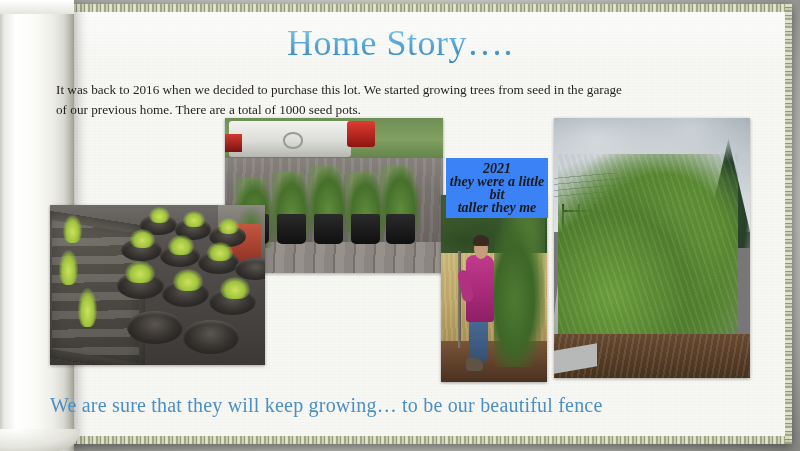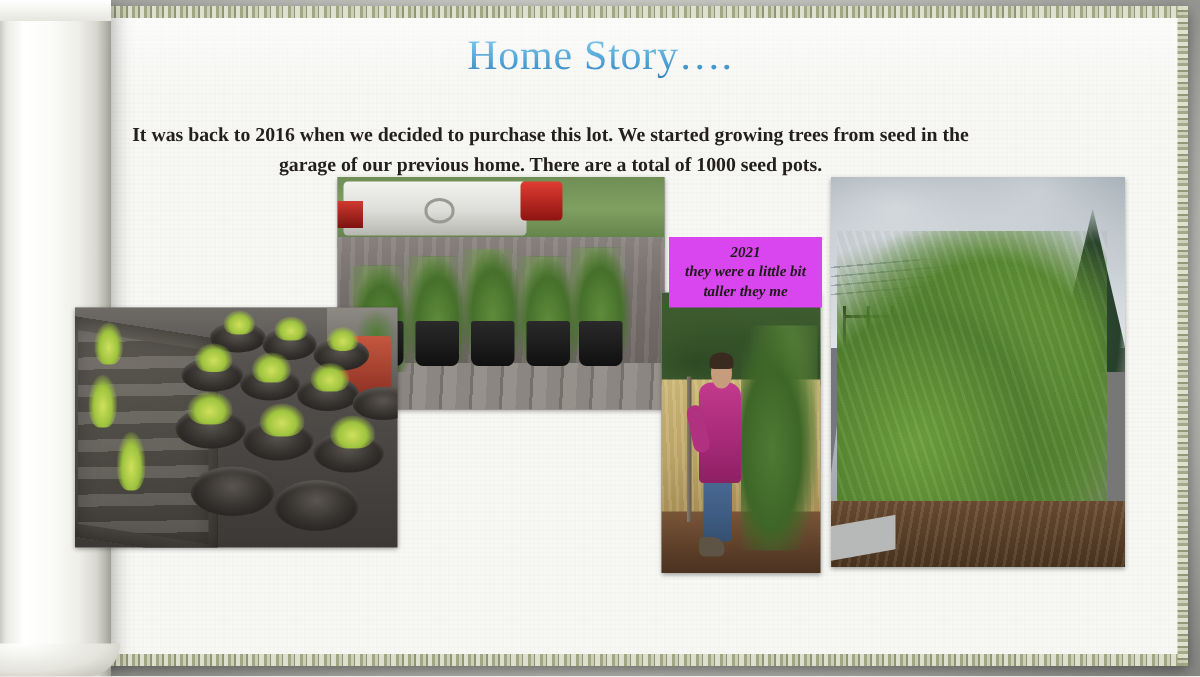--- a/index.html
+++ b/index.html
@@ -48,39 +48,39 @@
             #efefe9 52px, #d9d9d1 64px, #b9b9b0 70px, #9e9e95 74px);
         box-shadow:6px 0 12px -4px rgba(0,0,0,.30);}
   .curl-top{position:absolute;left:0;top:0;width:74px;height:14px;
         background:linear-gradient(180deg,#ffffff,#e6e6df);}
   .curl-bot{position:absolute;left:0;bottom:0;width:80px;height:22px;
         background:radial-gradient(ellipse at 20% 0%, #ffffff 0%, #e4e4dc 60%, #b6b6ac 100%);
         border-bottom-right-radius:40px;}
 
   
   .title{position:absolute;left:0;top:22px;width:800px;text-align:center;
-        font-family:"Liberation Serif", serif;font-size:28px;font-weight:400;
+        font-family:"Liberation Serif", serif;font-size:36px;font-weight:400;
         letter-spacing:.5px;
         background:linear-gradient(180deg,#8ecdf0 0%,#63b3e0 38%,#2d7fbd 100%);
         -webkit-background-clip:text;background-clip:text;color:transparent;
         -webkit-text-fill-color:transparent;}
 
   
-  .lede{position:absolute;left:77px;top:80px;width:580px;text-align:center;
-        font-family:"Liberation Serif", serif;font-weight:bold;font-size:13.2px;
+  .lede{position:absolute;left:56px;top:80px;width:580px;
+        font-family:"Liberation Serif", serif;font-weight:normal;font-size:13.2px;
         line-height:20px;color:#231f1c;}
 
   
   .cap{position:absolute;font-family:"Liberation Serif", serif;
        font-weight:bold;font-style:italic;color:#1d1a17;z-index:6;}
   .cap-2017{left:40px;top:168px;width:200px;text-align:center;font-size:12.4px;line-height:18px;}
   .cap-2019{left:270px;top:270px;width:170px;font-size:12.4px;
             background:#f7f7f4;padding:3px 4px;}
-  .cap-2021{left:446px;top:158px;width:96px;text-align:center;font-size:10px;
-            line-height:13px;background:#d946ef;padding:4px 3px;}
+  .cap-2021{left:446px;top:158px;width:96px;text-align:center;font-size:14px;
+            line-height:13px;background:#3b82f6;padding:4px 3px;}
 
   
   .closing{position:absolute;left:50px;top:394px;width:700px;
         font-family:"Liberation Serif", serif;font-size:20px;color:#4b8fc4;
         letter-spacing:.2px;}
 
   
   .photo{position:absolute;overflow:hidden;background:#777;
          box-shadow:0 1px 3px rgba(0,0,0,.35);}
 
@@ -307,14 +307,15 @@
   <div class="lede">It was back to 2016 when we decided to purchase this lot. We started growing trees from seed in the garage of our previous home.  There are a total of 1000 seed pots.</div>
 
 
 
   <div class="cap cap-2021">
     <div>2021</div>
     <div>they were a little bit</div>
     <div>taller they me</div>
   </div>
 
+  <div class="closing">We are sure that they will keep growing… to be our beautiful fence</div>
 
 </div>
 
 </body></html>

